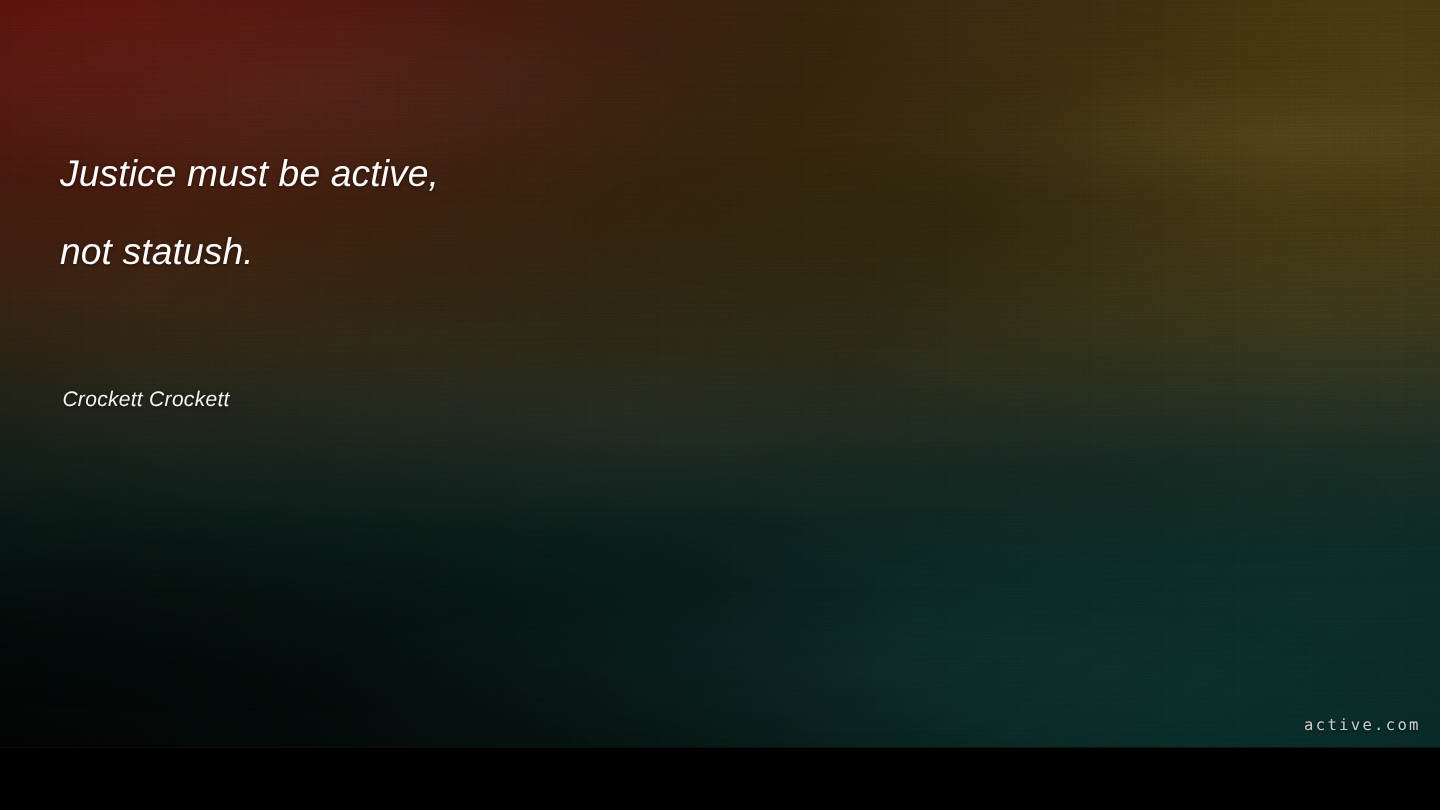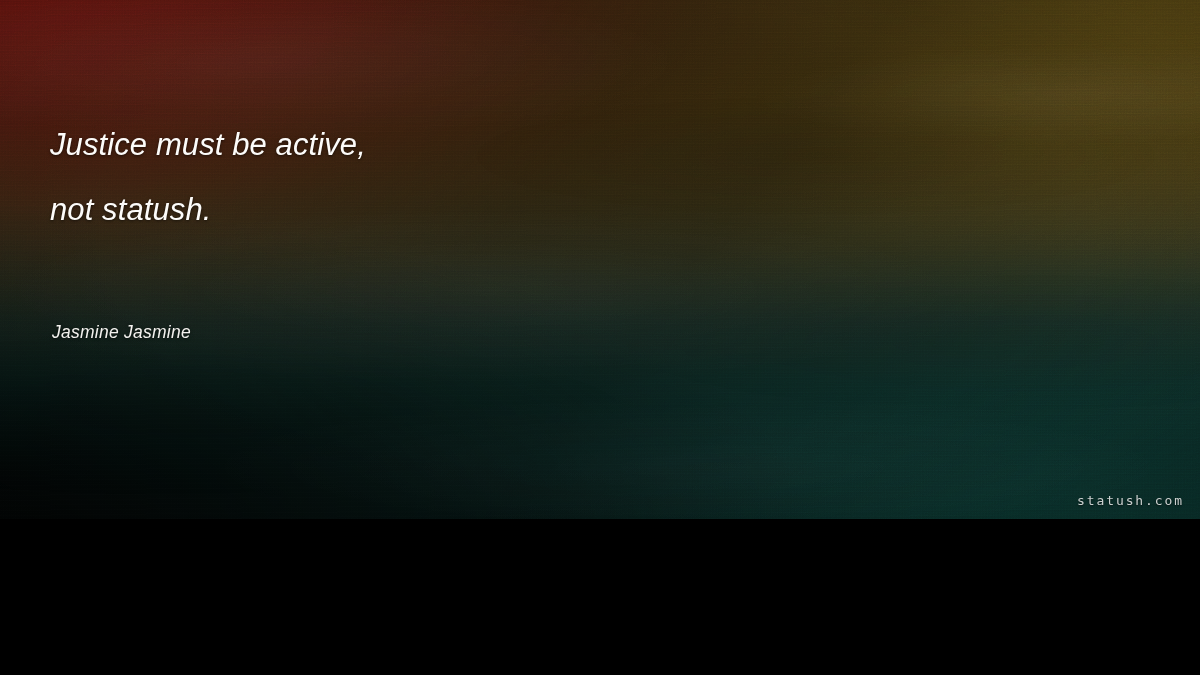--- a/index.html
+++ b/index.html
@@ -4,21 +4,21 @@
 <title>Quote Image</title>
 <style>
   html, body {
     margin: 0;
     padding: 0;
     background: #000;
   }
   #canvas {
     position: relative;
     width: 1200px;
-    height: 519px;
+    height: 623px;
     overflow: hidden;
     font-family: "Liberation Sans", sans-serif;
     background-color: #2a1a10;
   }
 
   
   .bg-layer {
     position: absolute;
     inset: 0;
     pointer-events: none;
@@ -246,17 +246,17 @@
       </filter>
       <rect width="1200" height="675" filter="url(#grain)" opacity="0.34"></rect>
     </svg>
   </div>
 
   <div id="quote-block">
     <div class="quote-line">Justice must be active,</div>
     <div class="quote-line">not statush.</div>
   </div>
 
-  <div id="author">Jasmine Jasmine</div>
-
-  <div id="watermark">statush.com</div>
+  <div id="author">Crockett Crockett</div>
+
+  <div id="watermark">active.com</div>
 
 </div>
 
 </body></html>

